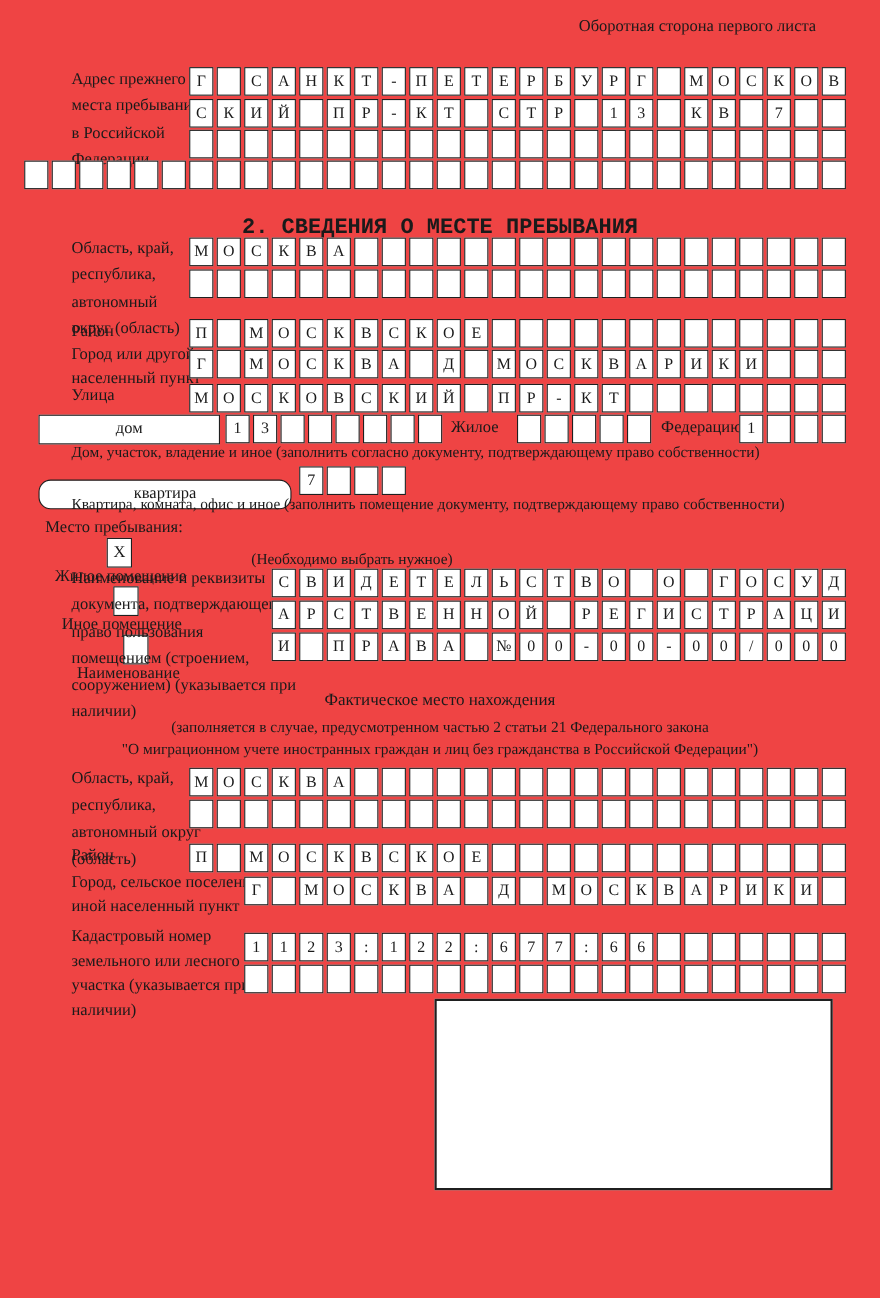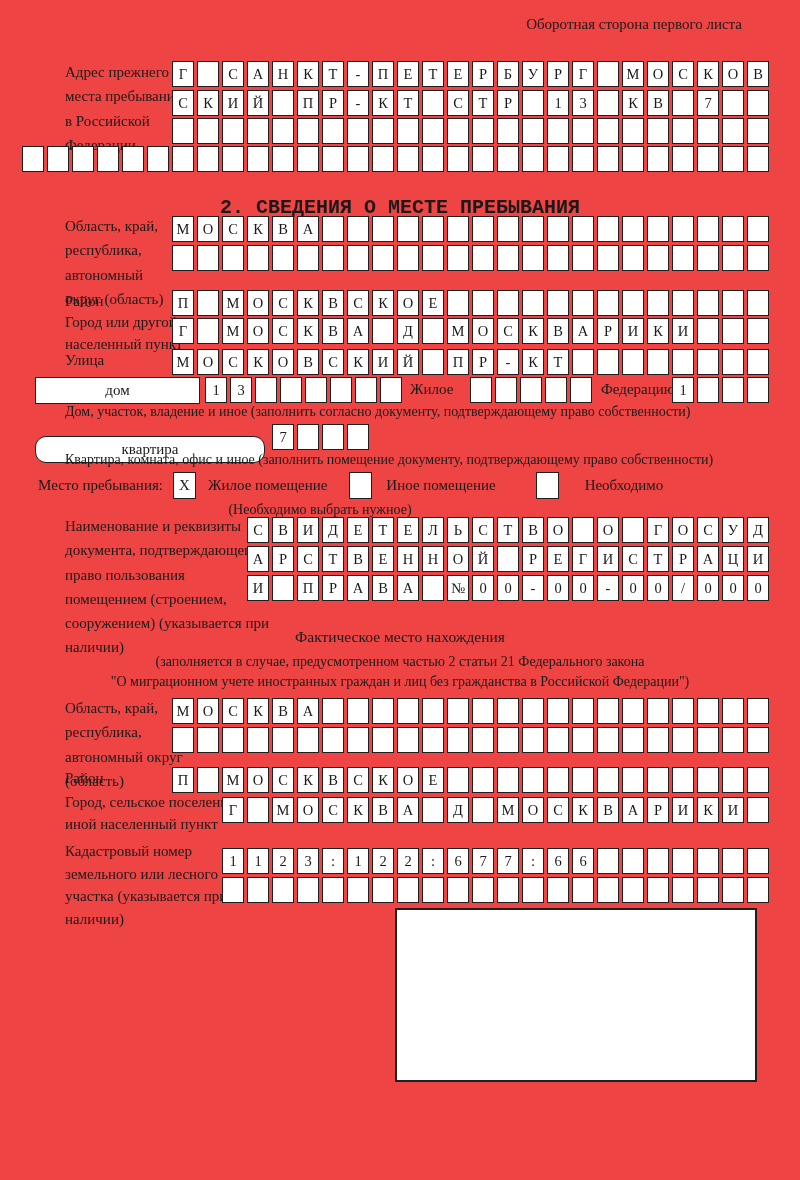--- a/index.html
+++ b/index.html
@@ -320,28 +320,28 @@
 
   <div class="widebox" style="top:436px;left:35px;width:230px;border-radius:11px;">квартира</div>
   <div class="cellrow" style="top:424px;left:272px;">
       <div class="cell">7</div>
       <div class="cell"></div>
       <div class="cell"></div>
       <div class="cell"></div>
     </div>
   <div class="abs" style="top:452px;left:65px;font-size:14px;">Квартира, комната, офис и иное (заполнить помещение документу, подтверждающему право собственности)</div>
 
-  <div class="flexrow" style="top:472px;left:38px;">
+  <div class="flexrow" style="top:472px;left:38px;flex-direction:column;">
     <span class="inline-lbl">Место пребывания:</span>
     <span class="chk" style="margin-left:10px;">X</span>
     <span class="inline-lbl" style="margin-left:12px;">Жилое помещение</span>
     <span class="chk" style="margin-left:22px;"></span>
     <span class="inline-lbl" style="margin-left:14px;">Иное помещение</span>
     <span class="chk" style="margin-left:40px;"></span>
-    <span class="inline-lbl" style="margin-left:26px;">Необходимо</span>
+    <span class="inline-lbl" style="margin-left:26px;">Наименование</span>
   </div>
   <div class="abs" style="top:502px;left:170px;width:300px;text-align:center;font-size:14px;">(Необходимо выбрать нужное)</div>
 
   <div class="abs lbl" style="top:514px;left:65px;width:205px;">Наименование и реквизиты документа, подтверждающего право пользования помещением (строением, сооружением) (указывается при наличии)</div>
   <div class="cellrow" style="top:517px;left:247px;">
       <div class="cell">С</div>
       <div class="cell">В</div>
       <div class="cell">И</div>
       <div class="cell">Д</div>
       <div class="cell">Е</div>

